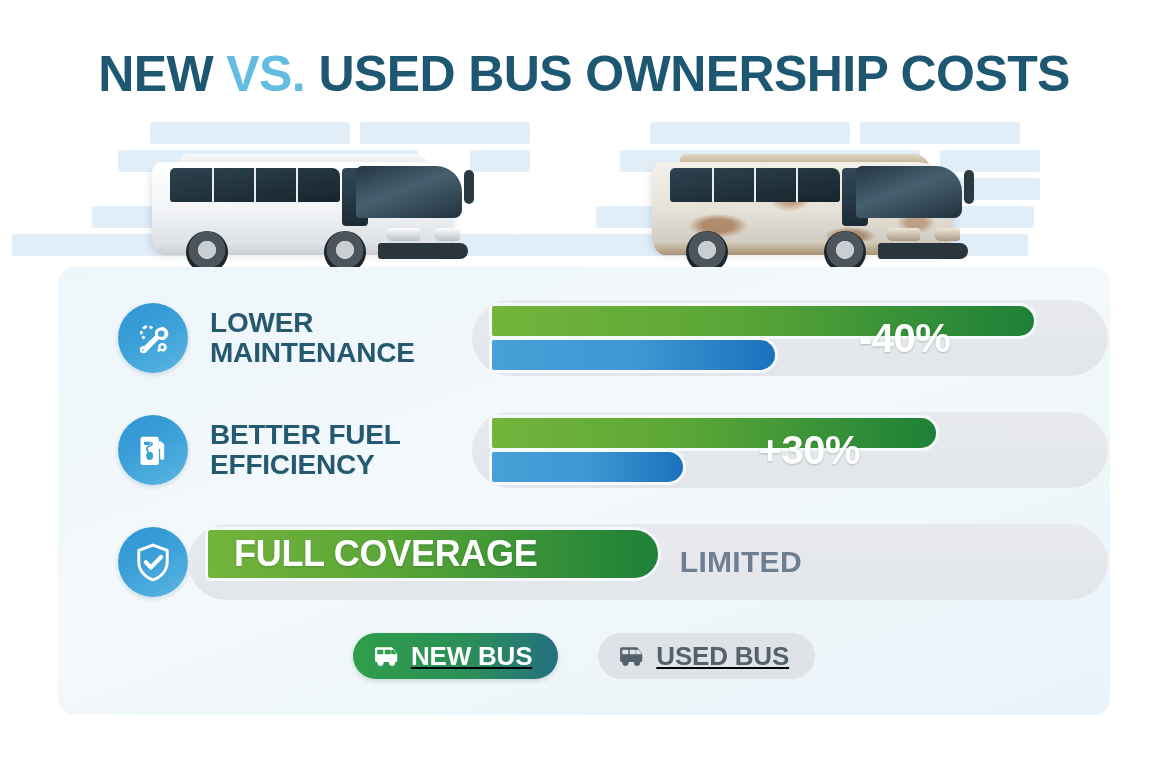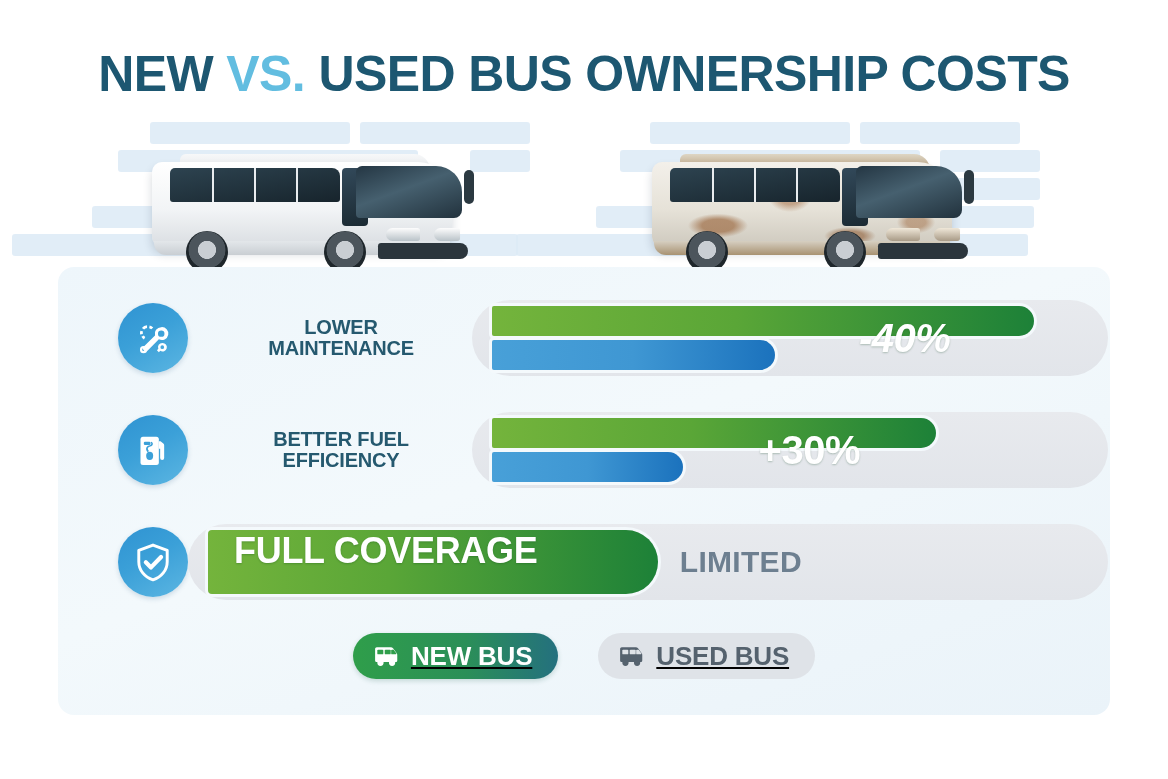--- a/index.html
+++ b/index.html
@@ -210,26 +210,25 @@
     justify-content: center;
     box-shadow: 0 2px 5px rgba(30,80,120,.18);
   }
   .icon-circle svg { display: block; }
 
   .row-label {
     flex: 0 0 auto;
     width: 262px;
     margin-left: 22px;
     color: #25596f;
-    font-size: 20px;
+    font-size: 28px;
     font-weight: 800;
     line-height: 1.06;
     letter-spacing: -0.2px;
     text-transform: uppercase;
-    text-align: center;
   }
 
   
   .track {
     position: relative;
     flex: 1 1 auto;
     height: 76px;
     background: linear-gradient(180deg,#e8eaee,#e2e5ea);
     border-radius: 38px;
   }
@@ -242,25 +241,25 @@
     left: 20px; top: 6px; height: 30px;
     background: linear-gradient(90deg,#74b43c 0%,#5aa637 45%,#1d8138 100%);
     border-radius: 4px 30px 30px 4px;
   }
   .bar-blue {
     left: 20px; top: 40px; height: 30px;
     background: linear-gradient(90deg,#48a0d8 0%,#3f97d3 50%,#1b72bd 100%);
     border-radius: 4px 30px 30px 4px;
   }
   .bar-solid {
-    left: 20px; top: 6px; height: 64px;
+    left: 20px; top: 6px; height: 48px;
     background: linear-gradient(90deg,#74b43c 0%,#5aa637 40%,#1d8138 100%);
     border-radius: 4px 32px 32px 4px;
     display: flex;
-    align-items: flex-start;
+    align-items: center;
     padding-left: 26px;
     box-sizing: border-box;
   }
   .bar-value {
     position: absolute;
     top: 0; height: 76px;
     display: flex;
     align-items: center;
     color: #ffffff;
     font-size: 40px;
@@ -407,21 +406,21 @@
           <path d="M13.2 33.2a4.1 4.1 0 1 0 0 8.2 4.1 4.1 0 0 0 0-8.2zm0 5.6a1.5 1.5 0 1 1 0-3 1.5 1.5 0 0 1 0 3z"></path>
         </svg>
       </div>
       <div class="row-label">
         <div>LOWER</div>
         <div>MAINTENANCE</div>
       </div>
       <div class="track">
         <div class="bar-green" style="width: 542.08px;"></div>
         <div class="bar-blue" style="width: 283.36px;"></div>
-        <div class="bar-value" style="left: 432.72px; transform: translateX(-50%); font-style: italic;">-40%</div>
+        <div class="bar-value" style="left: 432.72px; transform: translateX(-50%);">-40%</div>
       </div>
     </div>
 
     <div class="row r2">
       <div class="icon-circle">
         <svg width="40" height="40" viewBox="0 0 48 48" fill="#ffffff" aria-hidden="true">
           <path d="M12 8h16a3 3 0 0 1 3 3v28a3 3 0 0 1-3 3H12a3 3 0 0 1-3-3V11a3 3 0 0 1 3-3z"></path>
           <rect x="13" y="14" width="8" height="4" rx="1.4" fill="#3ba0d8"></rect>
           <path d="M22.5 14.2c1.5 1.4 1.9 3 .6 4.3-1.4 1.4-3.7 1.2-4.8 2.6-1 1.3-.3 3 .9 4.2l-1.6 1.3c-2-1.9-2.7-4.6-1-6.6 1.6-1.9 4-1.6 5-2.7.6-.7.4-1.6-.5-2.5z" fill="#3ba0d8"></path>
           <ellipse cx="20" cy="31" rx="4.2" ry="5" fill="#3ba0d8"></ellipse>

